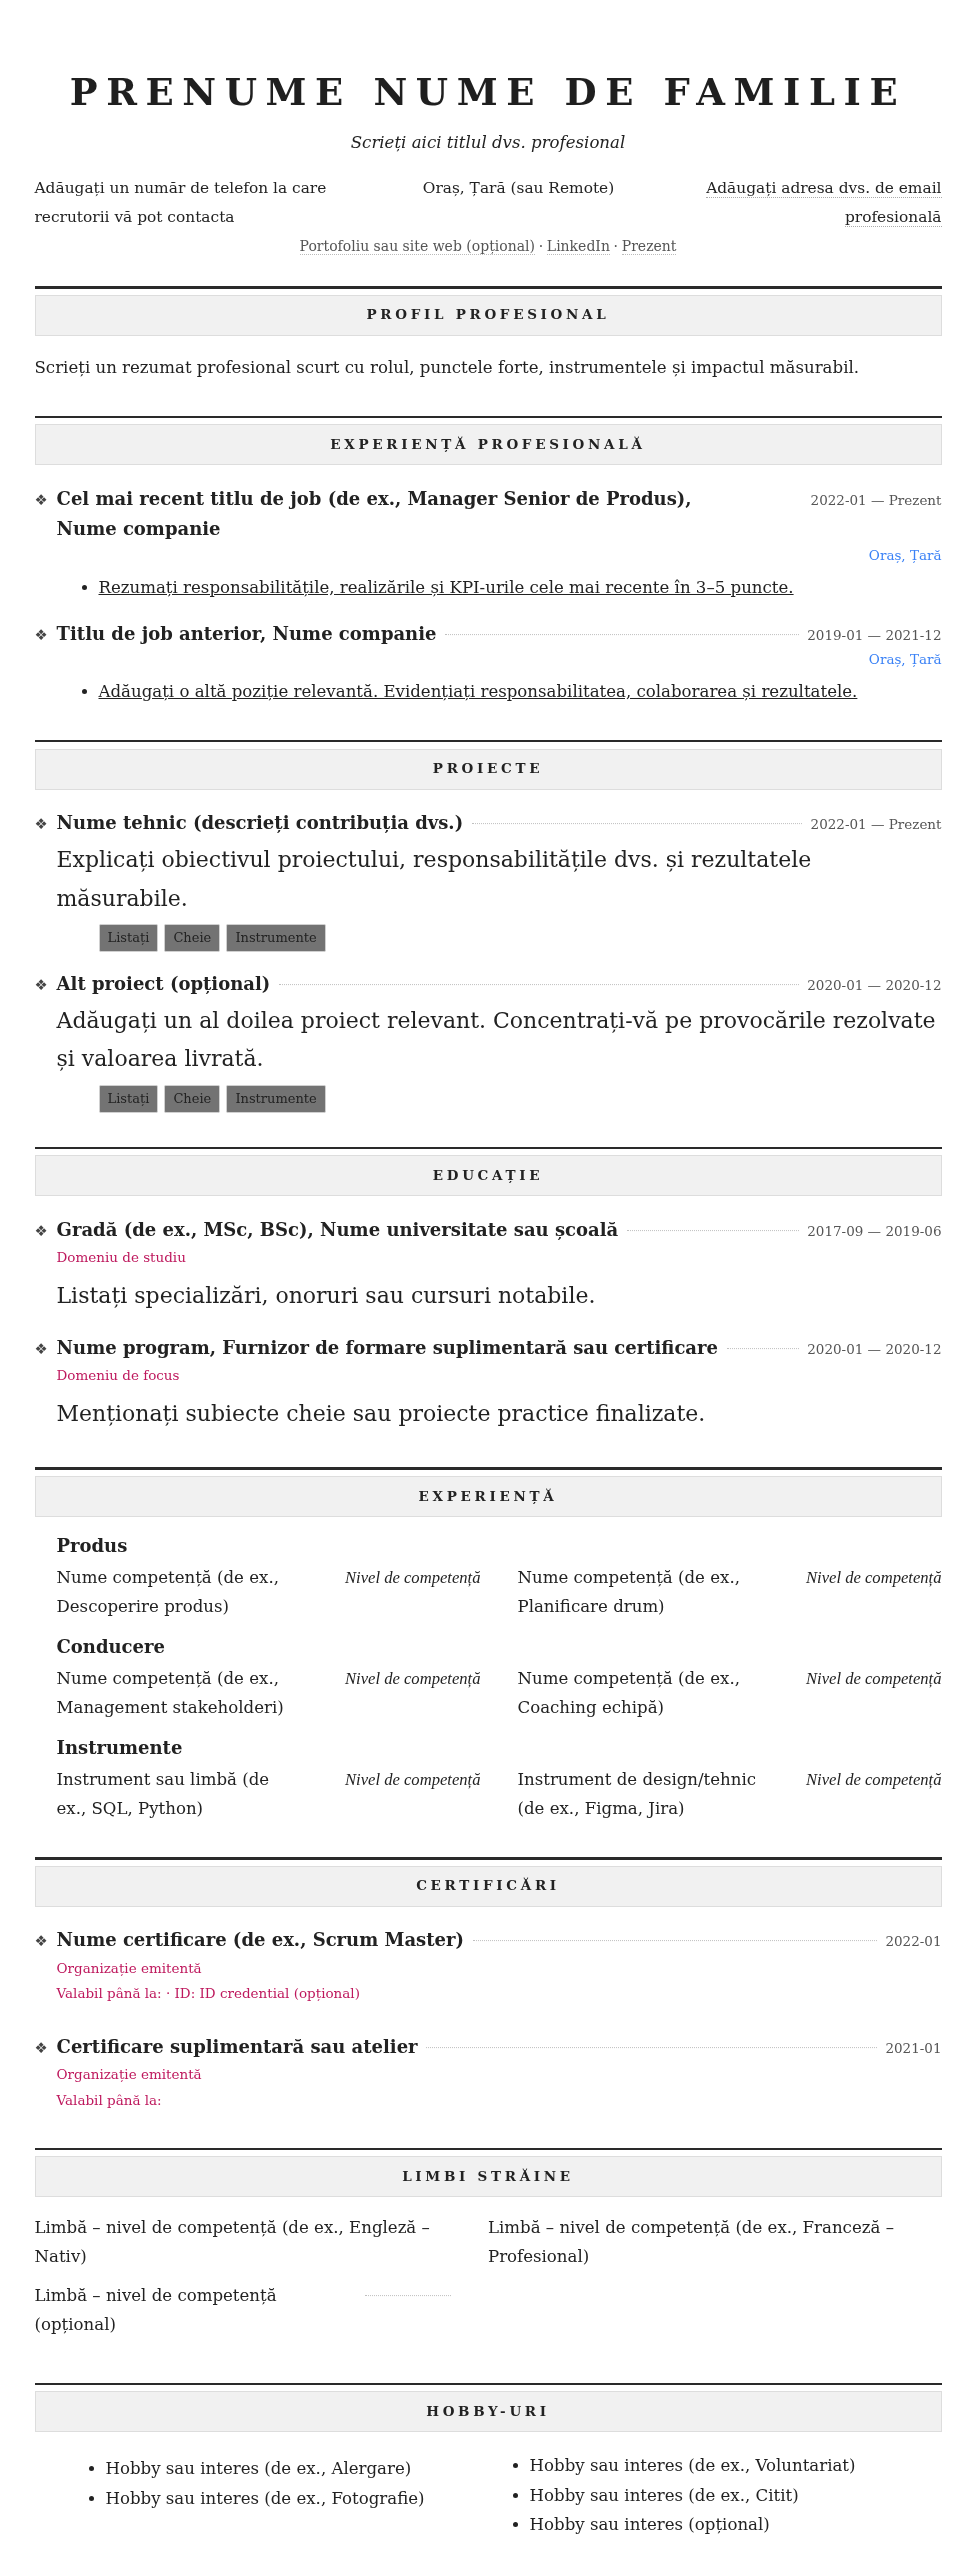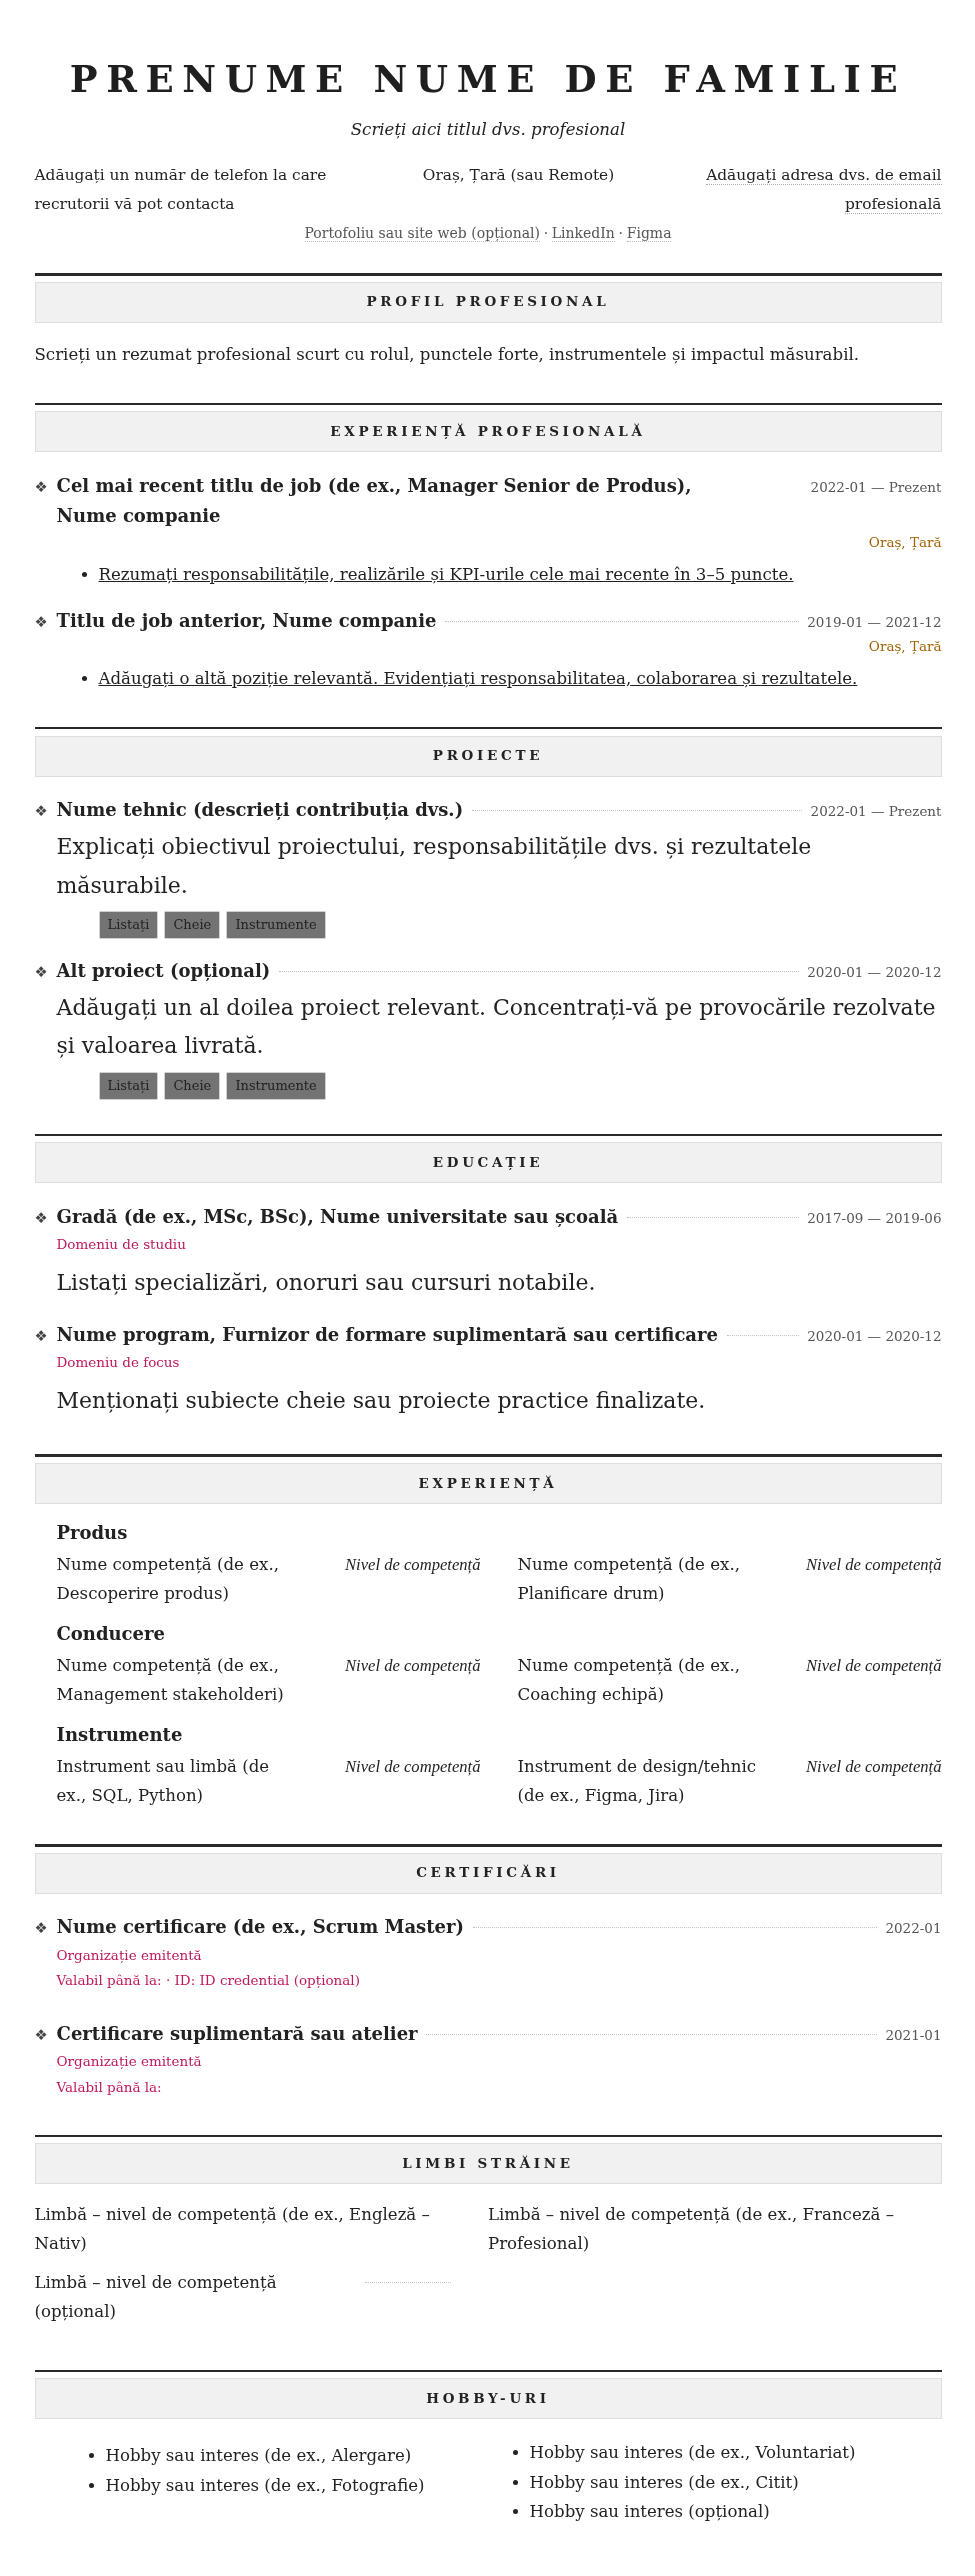--- a/index.html
+++ b/index.html
@@ -7,21 +7,21 @@
   body {
     width: 976px;
     min-height: 2576px;
     font-family: "DejaVu Serif", "Liberation Serif", serif;
     color: #222222;
     font-size: 16.6px;
     line-height: 1.75;
   }
   .page {
     width: 907px;
-    margin: 4px auto;
+    margin: 17px auto;
     padding-top: 53px;
   }
   
   .name {
     text-align: center;
     font-size: 37px;
     font-weight: bold;
     letter-spacing: 8.6px;
     line-height: 1.2;
     color: #1f1f1f;
@@ -95,21 +95,21 @@
   .leader.none { border-bottom: none; }
   .entry-date {
     font-size: 13.5px;
     color: #555555;
     white-space: nowrap;
     flex: none;
   }
   .entry-loc {
     text-align: right;
     font-size: 13.5px;
-    color: #a16207;
+    color: #3b82f6;
     line-height: 1.6;
   }
   .entry-bullets {
     margin-top: 6.1px;
     padding-left: 64px;
     font-size: 16.6px;
   }
   .entry-bullets li { list-style: disc; text-decoration: underline; }
   .entry-desc { padding-left: 22px; font-size: 22px; margin-top: 2.5px; }
   .entry-sub { padding-left: 22px; font-size: 13.5px; color: #be185d; line-height: 1.9; }
@@ -151,21 +151,21 @@
 
   <header>
     <h1 class="name">PRENUME NUME DE FAMILIE</h1>
     <div class="subtitle">Scrieți aici titlul dvs. profesional</div>
     <div class="contacts">
       <div class="contact-phone">Adăugați un număr de telefon la care recrutorii vă pot contacta</div>
       <div class="contact-loc">Oraș, Țară (sau Remote)</div>
       <div class="contact-email"><span>Adăugați adresa dvs. de email profesională</span></div>
     </div>
     <div class="links">
-      <span class="link">Portofoliu sau site web (opțional)</span><span class="sep">·</span><span class="link">LinkedIn</span><span class="sep">·</span><span class="link">Figma</span>
+      <span class="link">Portofoliu sau site web (opțional)</span><span class="sep">·</span><span class="link">LinkedIn</span><span class="sep">·</span><span class="link">Prezent</span>
     </div>
   </header>
 
   <section class="section first">
     <div class="rule"></div>
     <div class="sec-header">PROFIL PROFESIONAL</div>
     <p class="profile-text">Scrieți un rezumat profesional scurt cu rolul, punctele forte, instrumentele și impactul măsurabil.</p>
   </section>
 
   <section class="section">

